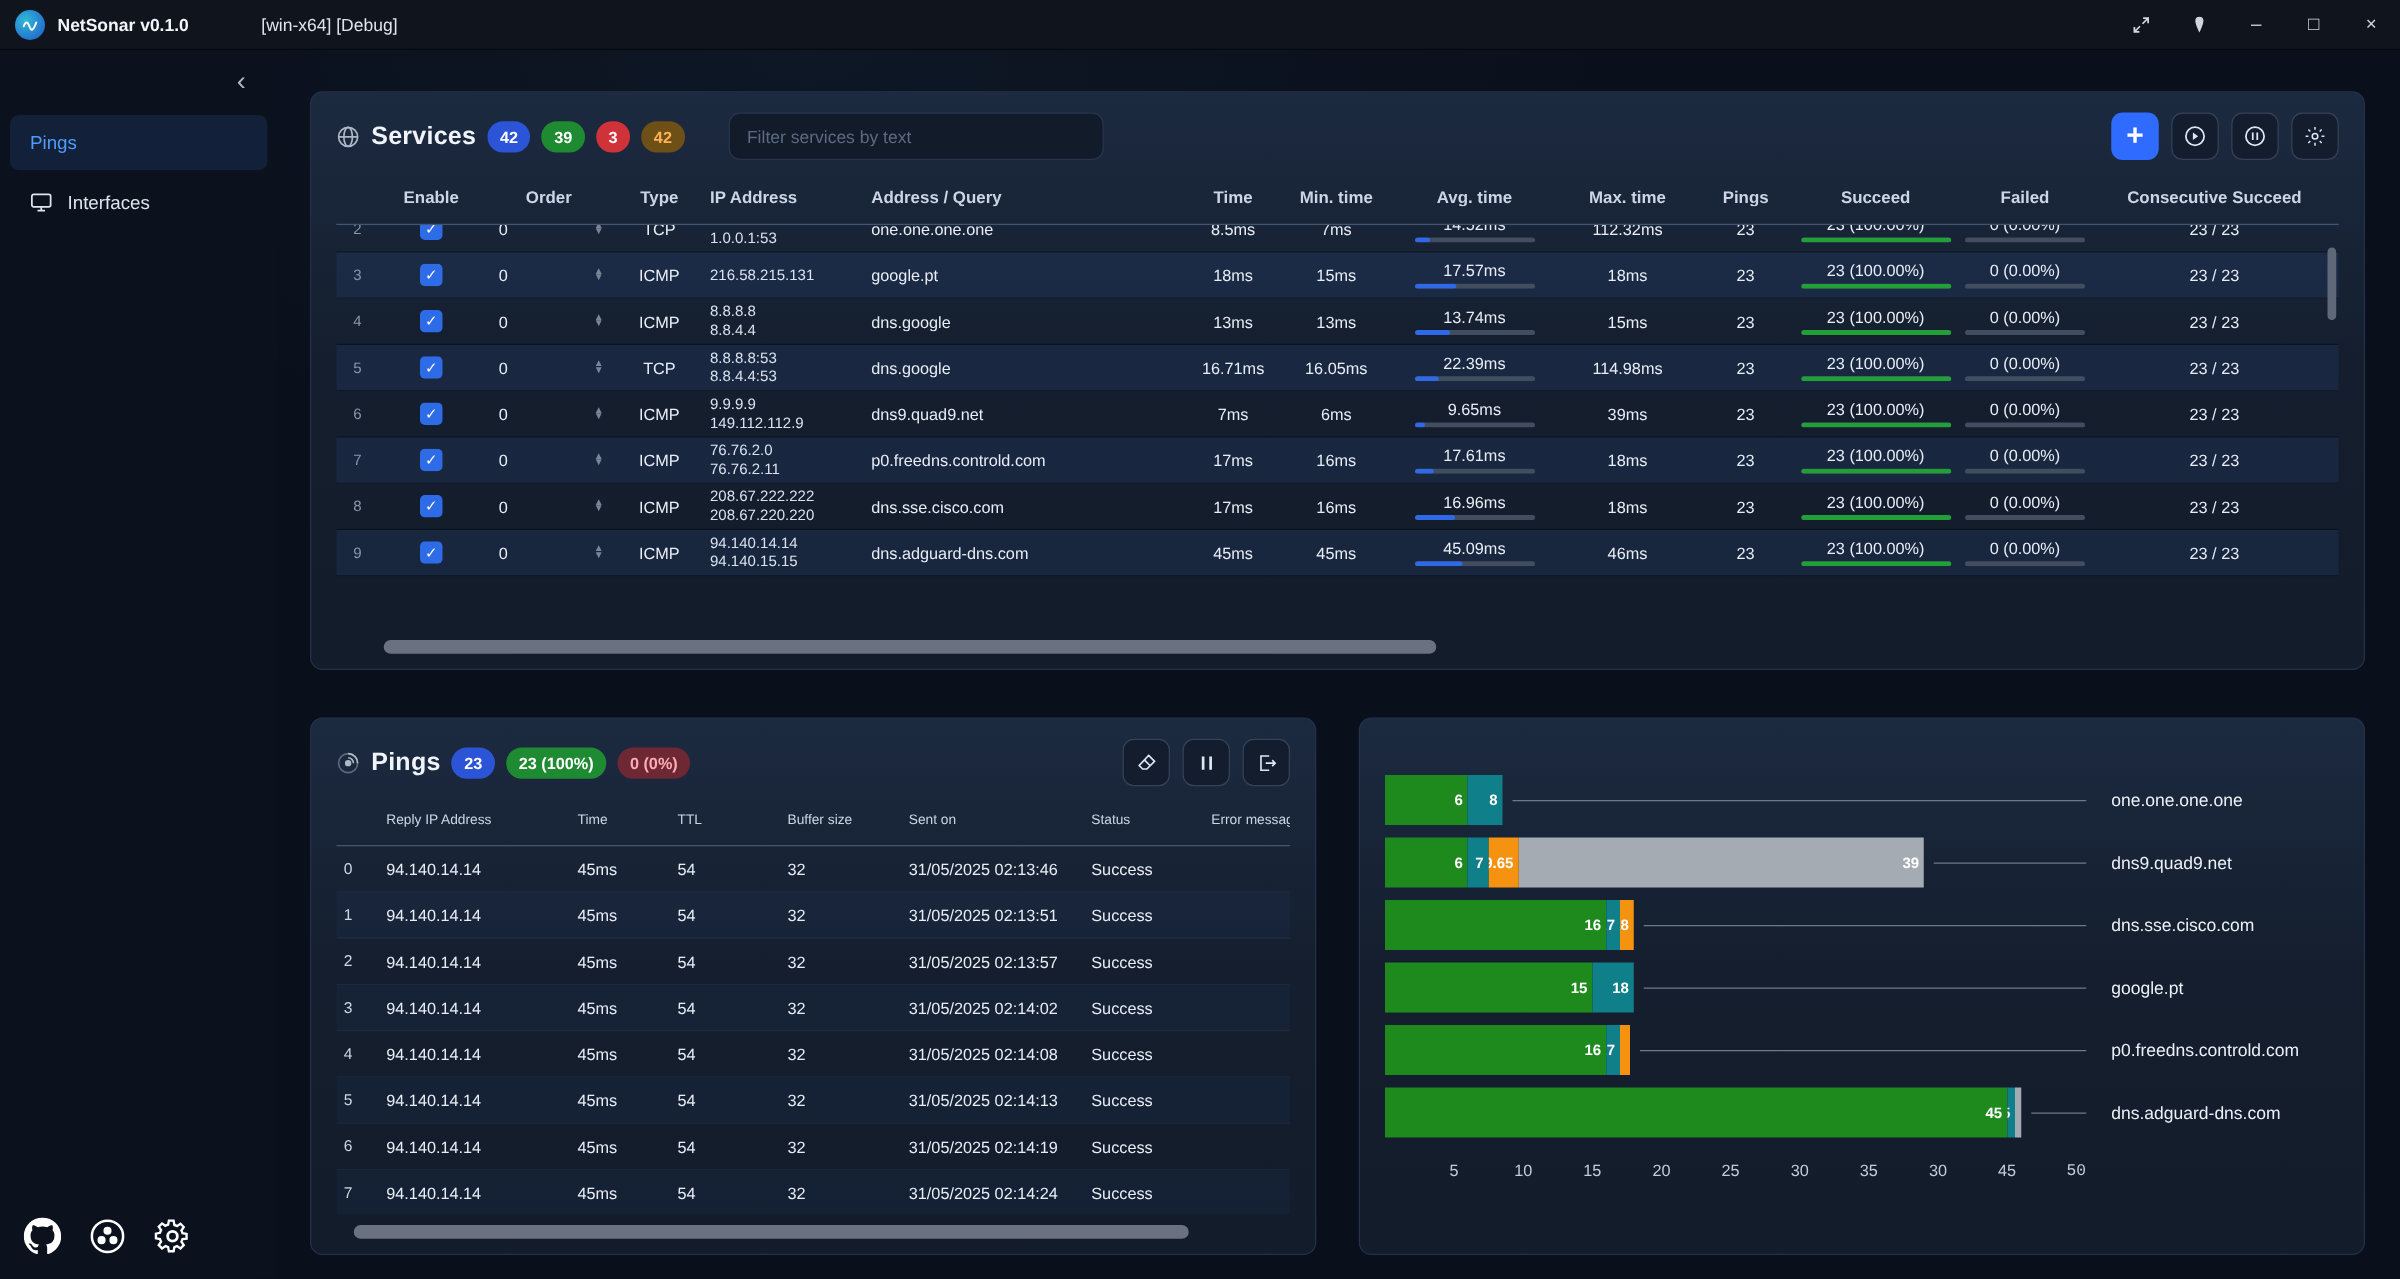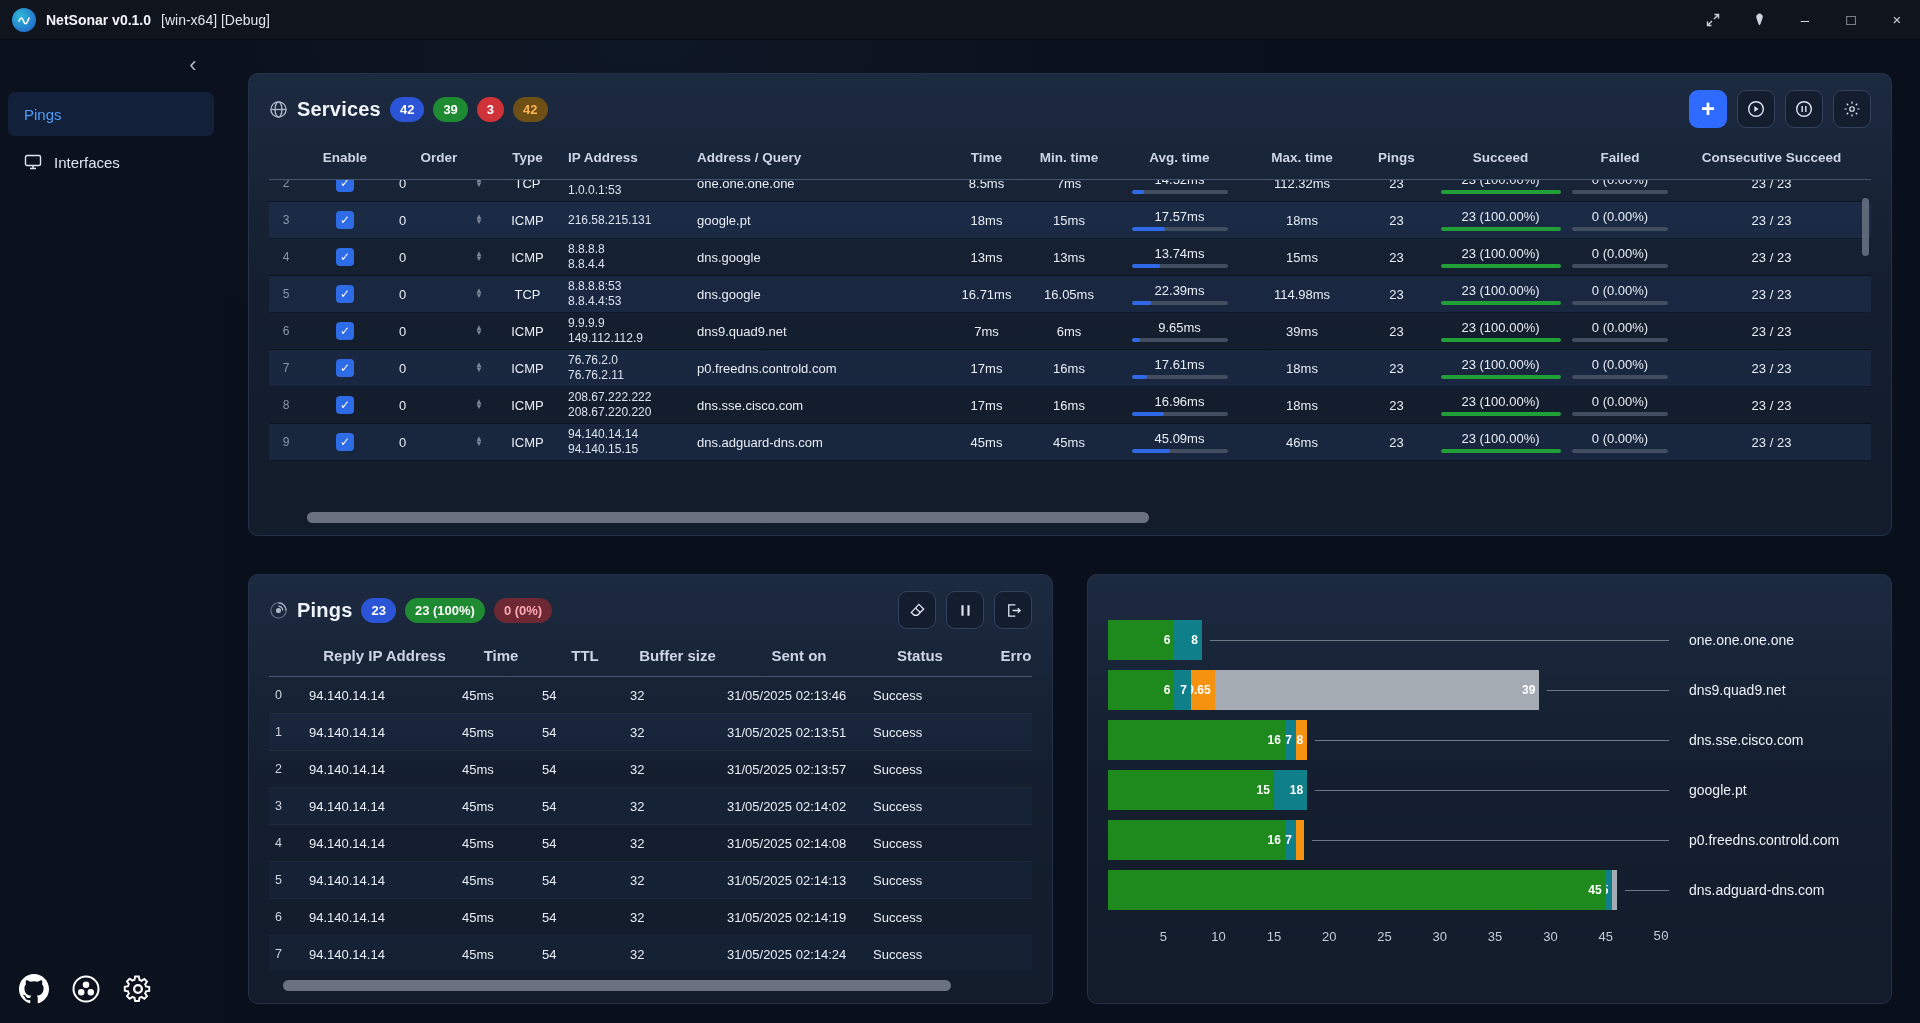--- a/index.html
+++ b/index.html
@@ -8,21 +8,21 @@
     font-family:"Liberation Sans","DejaVu Sans",sans-serif;
     background:#0a101b; color:#e8edf5; font-size:14px;
   }
   
   .titlebar{height:40px;background:#10141c;display:flex;align-items:center;justify-content:space-between;
     border-bottom:1px solid #05080d;}
   .tb-left{display:flex;align-items:center;gap:10px;padding-left:12px;}
   .logo{width:24px;height:24px;border-radius:50%;background:radial-gradient(circle at 35% 35%,#2fb9d8,#1f57c9);
     display:flex;align-items:center;justify-content:center;}
   .tb-title{font-weight:700;font-size:14px;color:#f2f5fa;}
-  .tb-sub{font-size:14px;color:#dfe5ee;}
+  .tb-sub{font-size:14px;color:#dfe5ee;margin-left:48px;}
   .tb-controls{display:flex;height:100%;}
   .tb-btn{width:46px;height:100%;background:none;border:none;color:#cfd6e2;font-size:15px;
     display:flex;align-items:center;justify-content:center;cursor:pointer;font-family:inherit;}
   .tb-btn svg{stroke:#cfd6e2;}
   
   .app{display:flex;height:983px;}
   .sidebar{width:222px;background:#0c121d;display:flex;flex-direction:column;padding-top:6px;position:relative;}
   .collapse{align-self:flex-end;margin:4px 14px 10px 0;width:30px;height:30px;border:none;background:none;
     color:#aeb8c8;font-size:22px;cursor:pointer;line-height:1;font-family:inherit;}
   .nav-item{display:flex;align-items:center;gap:12px;margin:2px 8px;padding:0 16px;height:44px;border-radius:7px;
@@ -88,21 +88,21 @@
   .fill.blue{background:#3069e8;}
   .fill.green{background:#21a038;width:100%;}
   .vscroll{position:absolute;right:2px;top:18px;width:7px;height:58px;border-radius:4px;background:#5e6878;cursor:pointer;}
   .hscroll{height:11px;margin:9px 6px 2px;position:relative;flex:none;}
   .hscroll .thumb{position:absolute;top:0;height:100%;border-radius:6px;background:#6a7180;cursor:pointer;}
   
   .ping-grid{display:grid;grid-template-columns:38px 153px 80px 88px 97px 146px 96px 170px;align-items:center;}
   .ping-wrap{flex:1;overflow:hidden;min-height:0;}
   .ping-thead{height:42px;border-bottom:1px solid #46556f;margin-top:4px;}
   .ping-c{font-size:13px;text-align:left;white-space:nowrap;overflow:hidden;padding-left:2px;}
-  .ping-thead .ping-c{color:#ccd5e6;font-weight:700;font-size:15px;text-align:center;}
+  .ping-thead .ping-c{color:#ccd5e6;font-weight:400;font-size:11px;}
   .ping-row{height:37px;border-bottom:1px solid rgba(255,255,255,.045);}
   .ping-row.alt{background:rgba(56,96,168,.07);}
   .ping-idx{color:#cfd6e2;font-size:12.5px;padding-left:6px;}
   
   .chart{flex:1;padding-top:26px;}
   .chart-row{position:relative;height:50px;}
   .chart-bars{position:absolute;left:0;right:210px;top:5px;bottom:5px;}
   .seg{position:absolute;top:0;bottom:0;display:flex;align-items:center;justify-content:flex-end;
     padding-right:4px;overflow:hidden;color:#fff;font-size:12px;font-weight:600;}
   .chart-line{position:absolute;top:50%;height:1px;background:#6f7887;left:calc((100% - 210px)*var(--f) + 8px);right:202px;}
@@ -189,20 +189,23 @@
               <circle cx="10" cy="10" r="8"></circle>
               <ellipse cx="10" cy="10" rx="3.6" ry="8"></ellipse>
               <path d="M2 10h16"></path>
             </svg>
         </span>
         <h2 class="p-title">Services</h2>
         <span class="badge b-blue">42</span>
         <span class="badge b-green">39</span>
         <span class="badge b-red">3</span>
         <span class="badge b-amber">42</span>
+        <div class="filter-wrap">
+          <input type="text" placeholder="Filter services by text" style="">
+        </div>
         <div class="head-actions">
           <button class="abtn solid">+</button>
           <button class="abtn ghost">
             <svg width="18" height="18" viewBox="0 0 18 18" fill="none" stroke-width="1.4">
                 <circle cx="9" cy="9" r="7.3"></circle>
                 <path d="M7.3 6l4.2 3-4.2 3z" fill="#dfe6f2" stroke="none"></path>
               </svg>
           </button>
           <button class="abtn ghost">
             <svg width="18" height="18" viewBox="0 0 18 18" fill="none" stroke-width="1.4">

